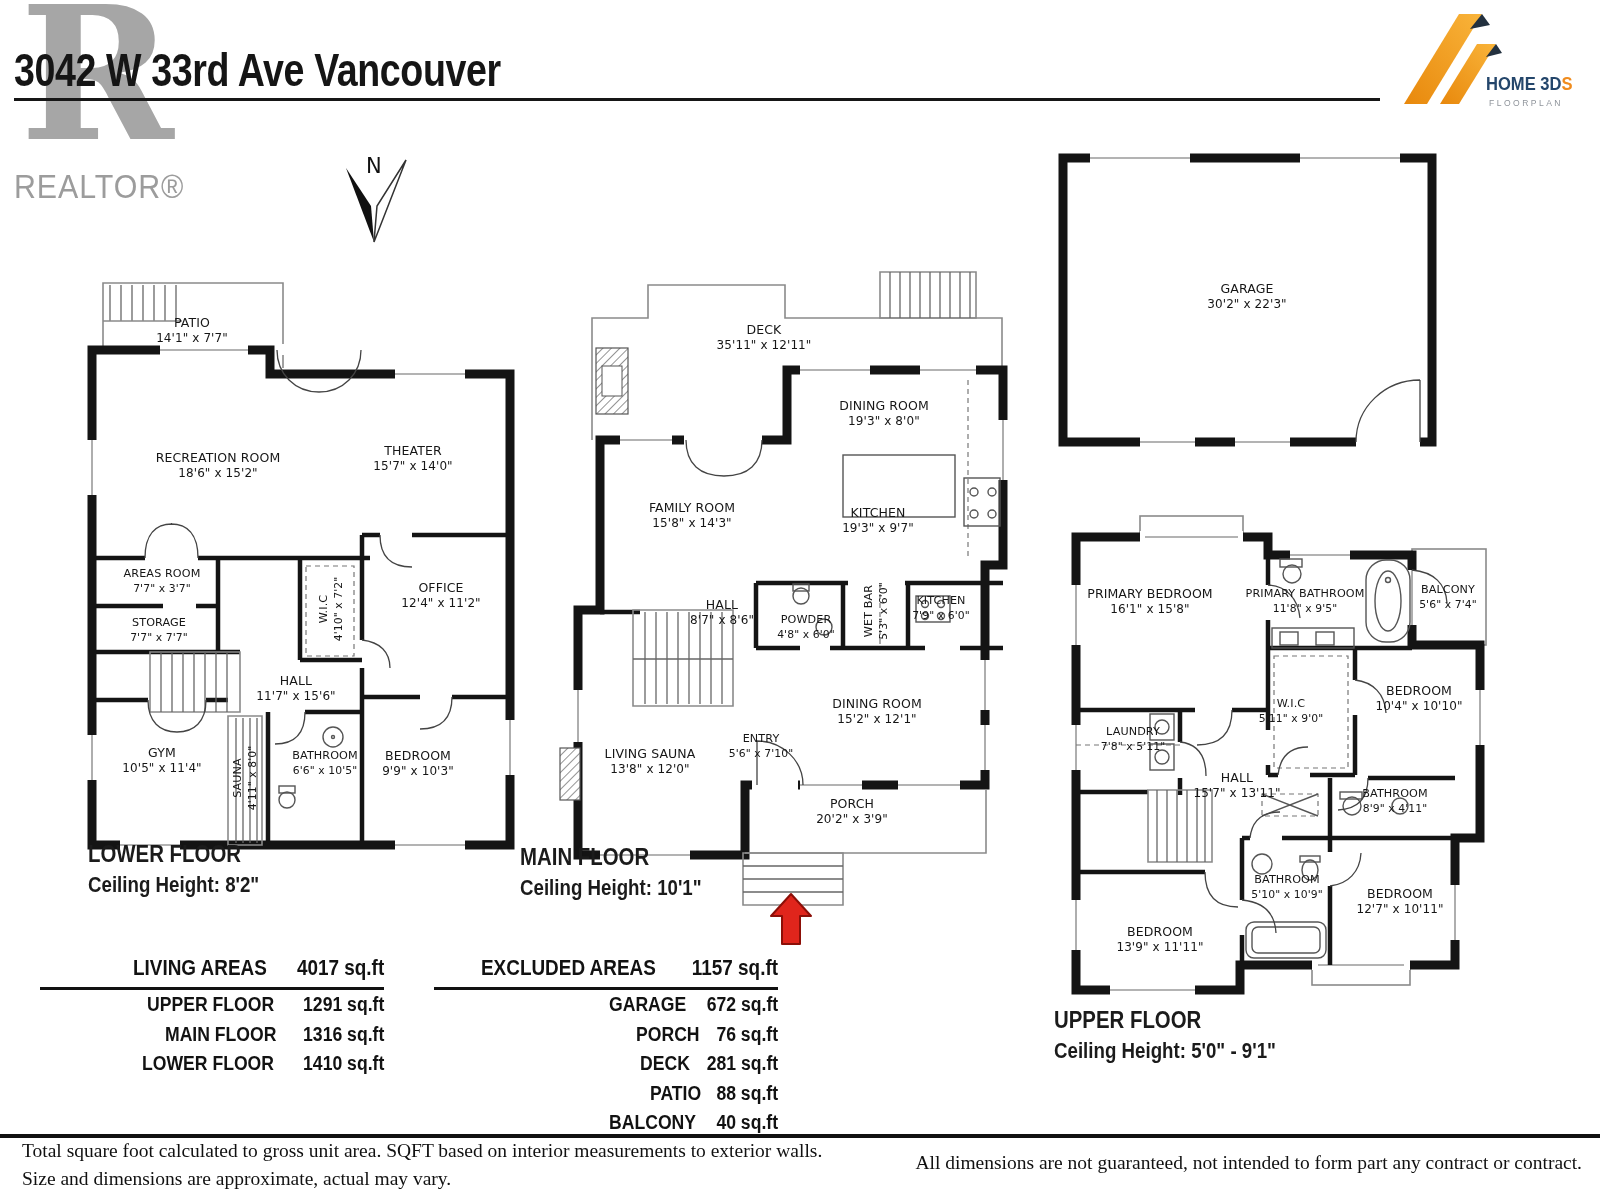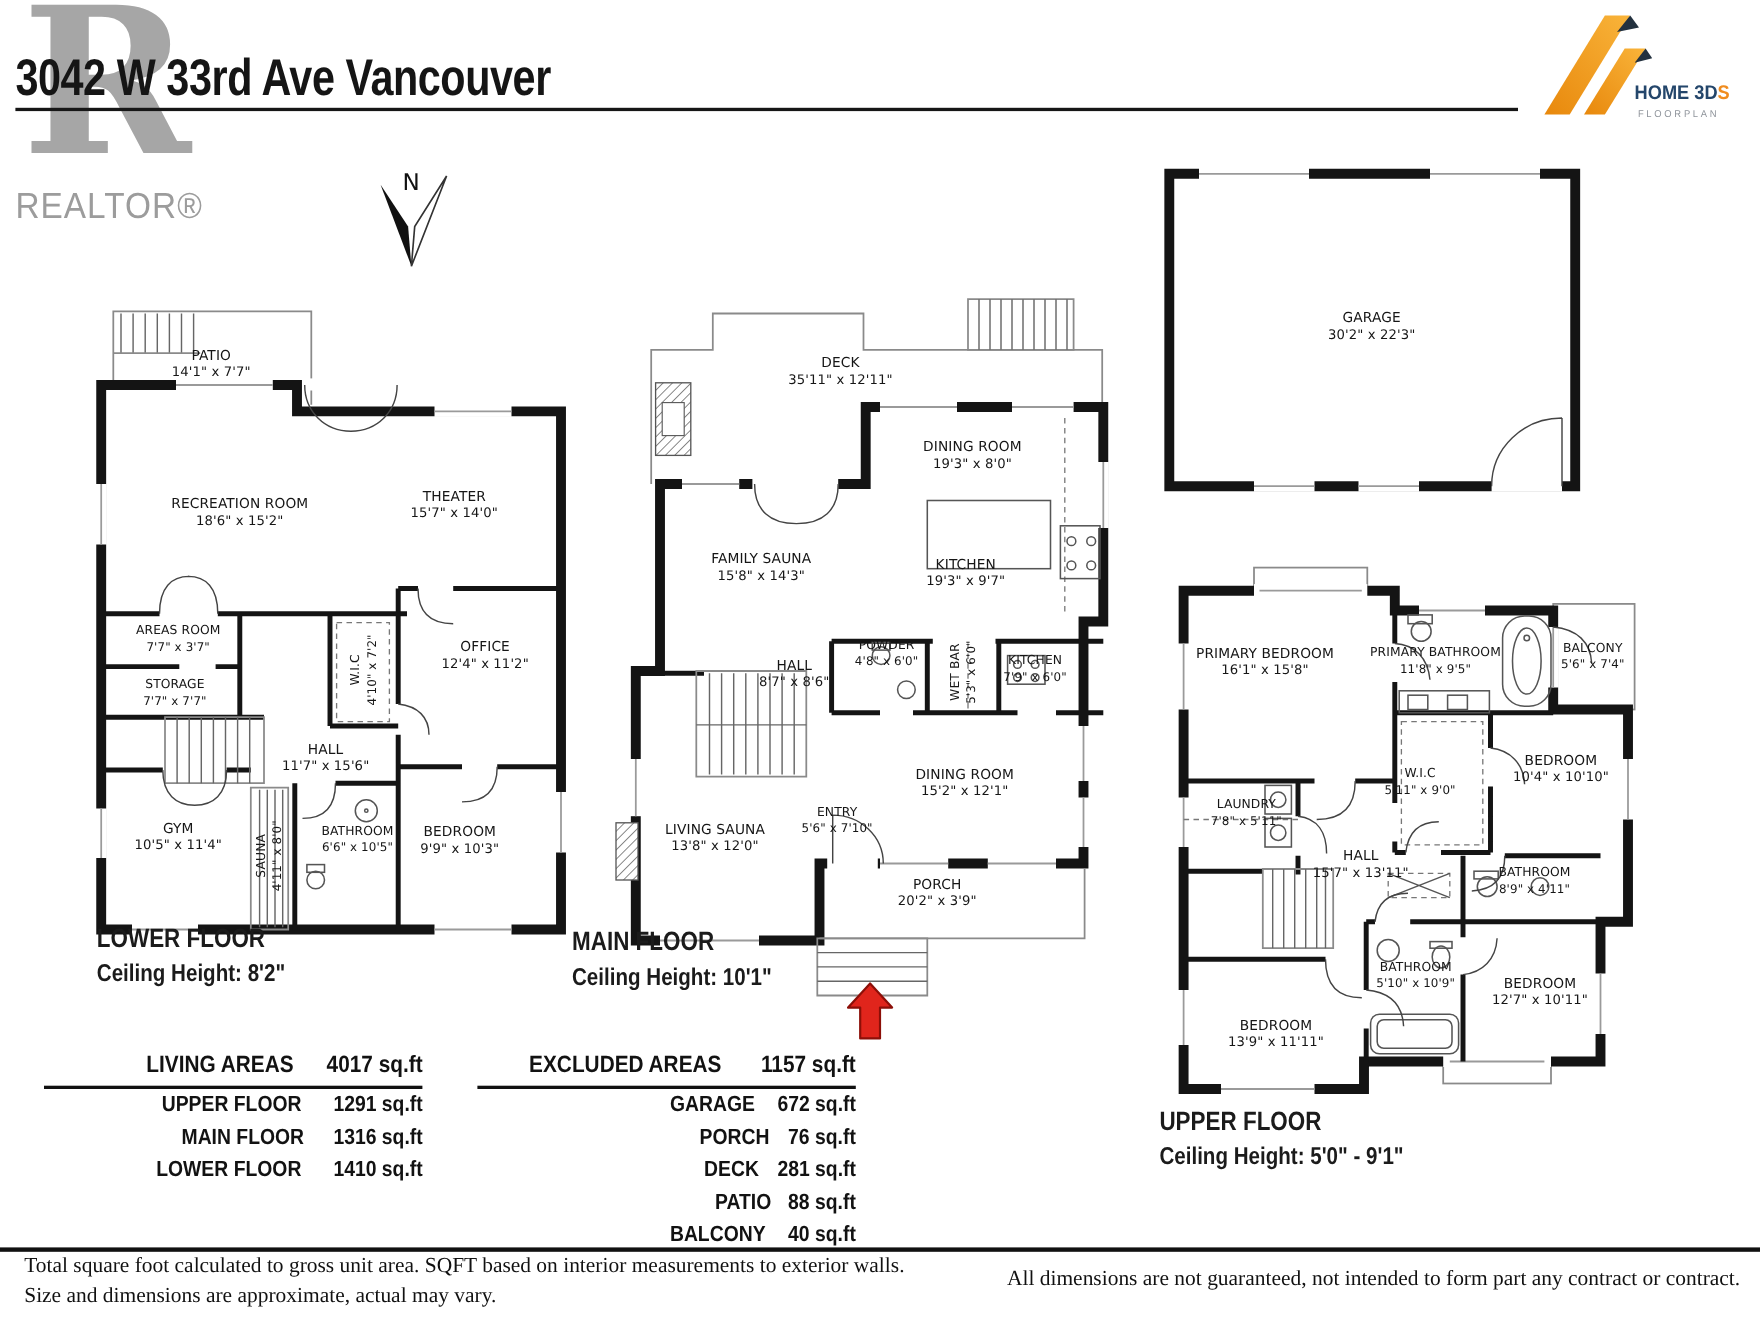--- a/index.html
+++ b/index.html
@@ -344,24 +344,24 @@
   <div class="room sm vert" style="left:331px;top:609px"><span>W.I.C</span><span class="rdims">4'10" x 7'2"</span></div>
   <div class="room" style="left:441px;top:596px"><span>OFFICE</span><span class="rdims">12'4" x 11'2"</span></div>
   <div class="room" style="left:296px;top:689px"><span>HALL</span><span class="rdims">11'7" x 15'6"</span></div>
   <div class="room" style="left:162px;top:761px"><span>GYM</span><span class="rdims">10'5" x 11'4"</span></div>
   <div class="room sm vert" style="left:245px;top:778px"><span>SAUNA</span><span class="rdims">4'11" x 8'0"</span></div>
   <div class="room sm" style="left:325px;top:763px"><span>BATHROOM</span><span class="rdims">6'6" x 10'5"</span></div>
   <div class="room" style="left:418px;top:764px"><span>BEDROOM</span><span class="rdims">9'9" x 10'3"</span></div>
 
   <div class="room" style="left:764px;top:338px"><span>DECK</span><span class="rdims">35'11" x 12'11"</span></div>
   <div class="room" style="left:884px;top:414px"><span>DINING ROOM</span><span class="rdims">19'3" x 8'0"</span></div>
-  <div class="room" style="left:692px;top:516px"><span>FAMILY SAUNA</span><span class="rdims">15'8" x 14'3"</span></div>
+  <div class="room" style="left:692px;top:516px"><span>FAMILY ROOM</span><span class="rdims">15'8" x 14'3"</span></div>
   <div class="room" style="left:878px;top:521px"><span>KITCHEN</span><span class="rdims">19'3" x 9'7"</span></div>
   <div class="room" style="left:722px;top:613px"><span>HALL</span><span class="rdims">8'7" x 8'6"</span></div>
-  <div class="room sm" style="left:806px;top:594px"><span>POWDER</span><span class="rdims">4'8" x 6'0"</span></div>
+  <div class="room sm" style="left:806px;top:627px"><span>POWDER</span><span class="rdims">4'8" x 6'0"</span></div>
   <div class="room sm vert" style="left:876px;top:611px"><span>WET BAR</span><span class="rdims">5'3" x 6'0"</span></div>
   <div class="room sm" style="left:941px;top:608px"><span>KITCHEN</span><span class="rdims">7'9" x 6'0"</span></div>
   <div class="room" style="left:877px;top:712px"><span>DINING ROOM</span><span class="rdims">15'2" x 12'1"</span></div>
   <div class="room sm" style="left:761px;top:746px"><span>ENTRY</span><span class="rdims">5'6" x 7'10"</span></div>
   <div class="room" style="left:650px;top:762px"><span>LIVING SAUNA</span><span class="rdims">13'8" x 12'0"</span></div>
   <div class="room" style="left:852px;top:812px"><span>PORCH</span><span class="rdims">20'2" x 3'9"</span></div>
 
   <div class="room" style="left:1247px;top:297px"><span>GARAGE</span><span class="rdims">30'2" x 22'3"</span></div>
 
   <div class="room" style="left:1150px;top:602px"><span>PRIMARY BEDROOM</span><span class="rdims">16'1" x 15'8"</span></div>

